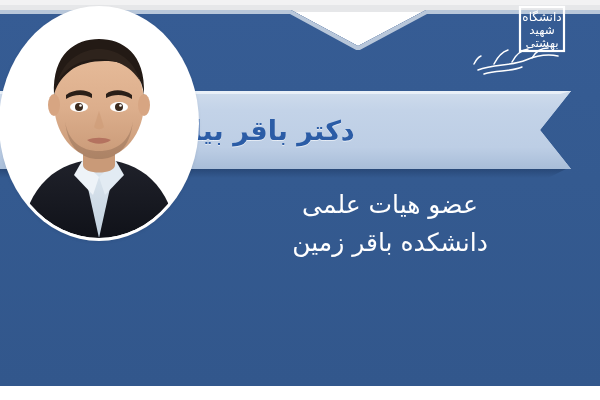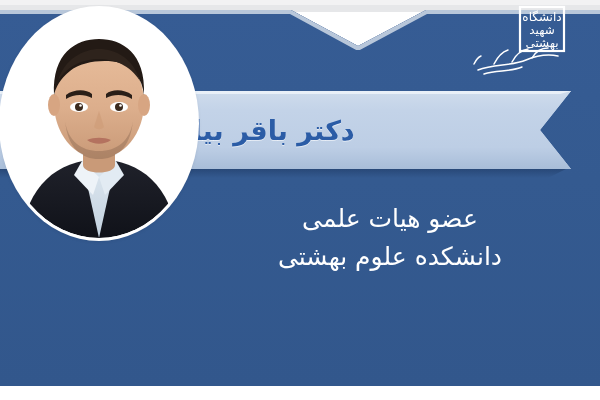--- a/index.html
+++ b/index.html
@@ -103,21 +103,21 @@
     letter-spacing: -0.5px;
     font-family: "DejaVu Sans", sans-serif;
     text-shadow: 0 1px 0 rgba(255,255,255,.55);
     white-space: nowrap;
   }
 
   
   .subtitle {
     position: absolute;
     left: 195px;
-    top: 200px;
+    top: 186px;
     width: 390px;
     direction: rtl;
     text-align: center;
     color: #ffffff;
     font-family: "DejaVu Sans", sans-serif;
   }
   .subtitle .line1 {
     font-size: 25px;
     line-height: 38px;
     font-weight: normal;
@@ -183,21 +183,21 @@
 
   <div class="ribbon-wrap">
     <div class="ribbon"></div>
     <div class="ribbon-topline"></div>
     <div class="ribbon-name">دکتر باقر بیات</div>
   </div>
   <div class="ribbon-shadow"></div>
 
   <div class="subtitle">
     <div class="line1">عضو هیات علمی</div>
-    <div class="line2">دانشکده علوم بهشتی</div>
+    <div class="line2">دانشکده باقر زمین</div>
   </div>
 
   <div class="portrait">
     <div class="photo">
       <svg viewBox="0 0 194 229" xmlns="http://www.w3.org/2000/svg" role="img">
         <defs>
           <clipPath id="ovalClip">
             <ellipse cx="97" cy="114.5" rx="97" ry="114.5"></ellipse>
           </clipPath>
           <linearGradient id="skin" x1="0" y1="0" x2="0" y2="1">

